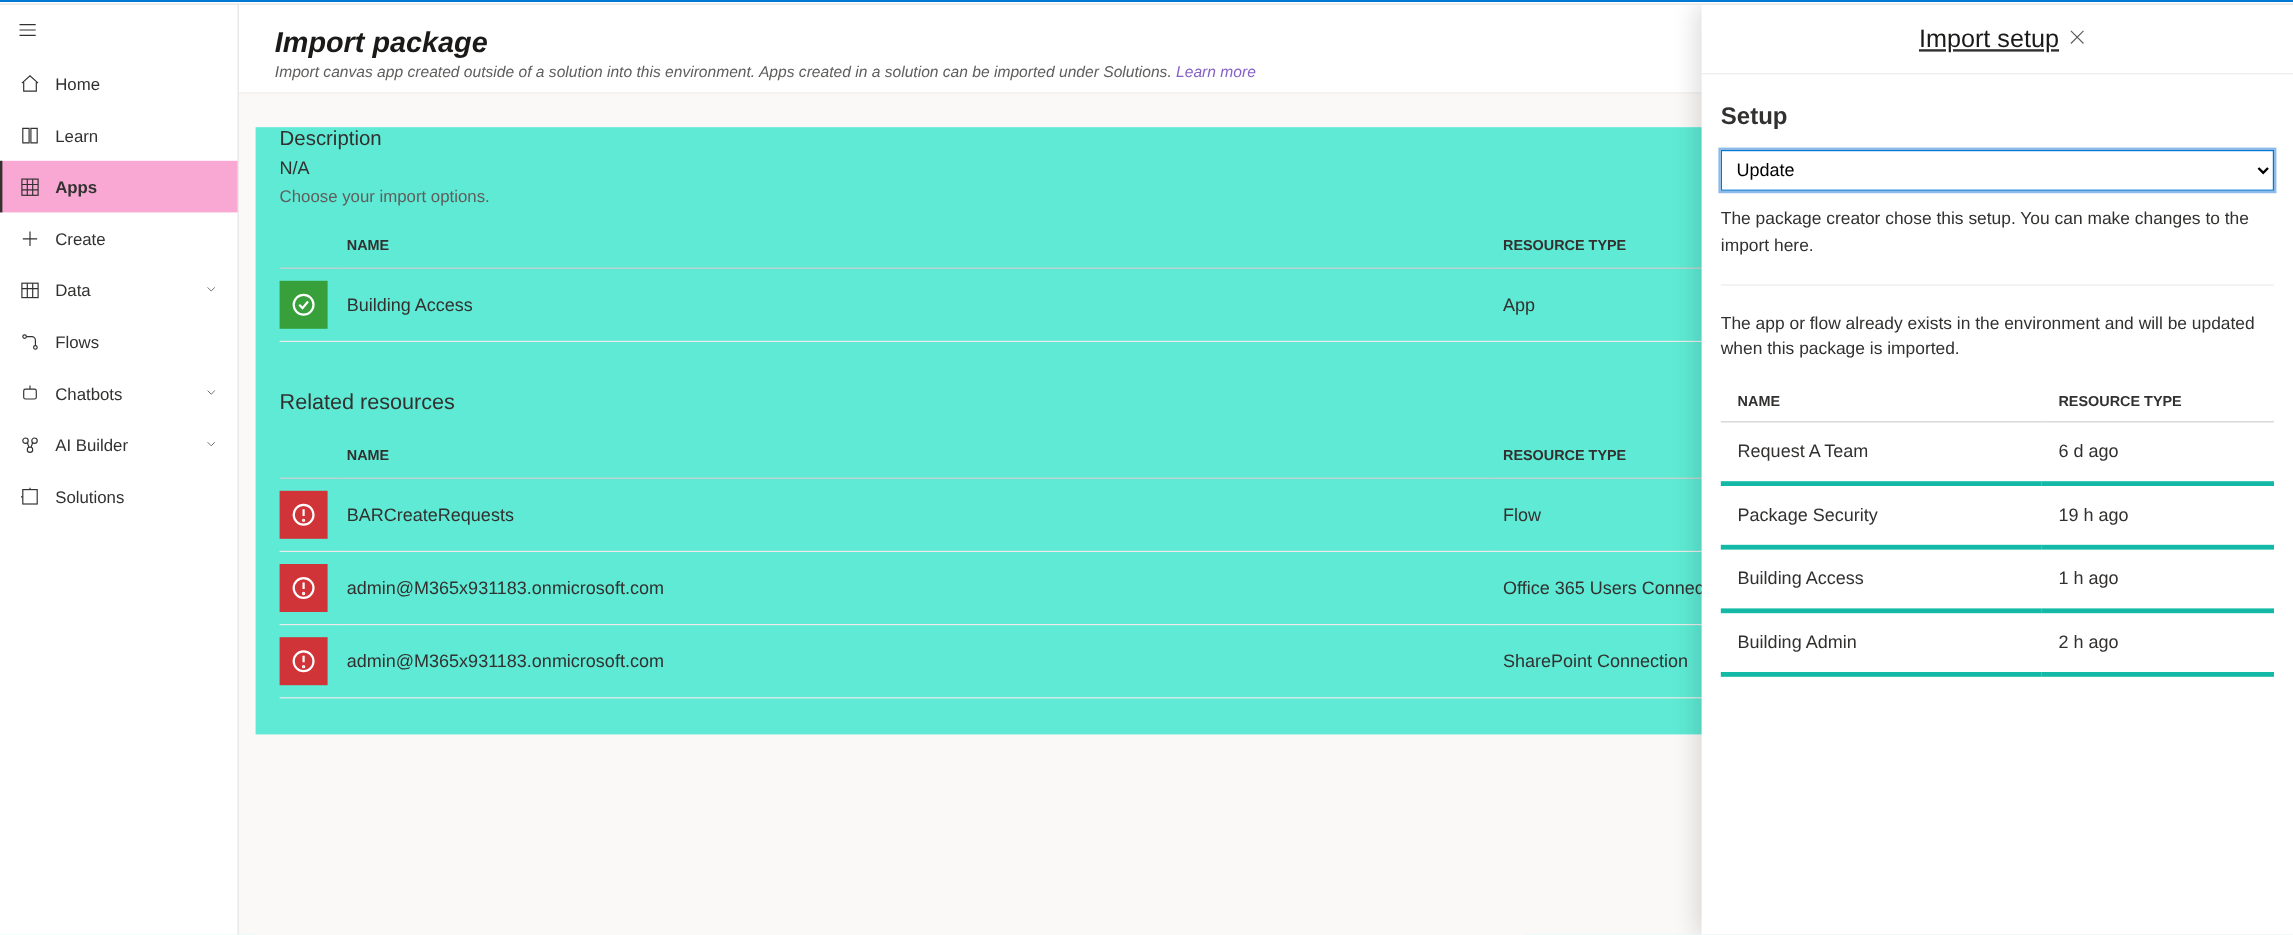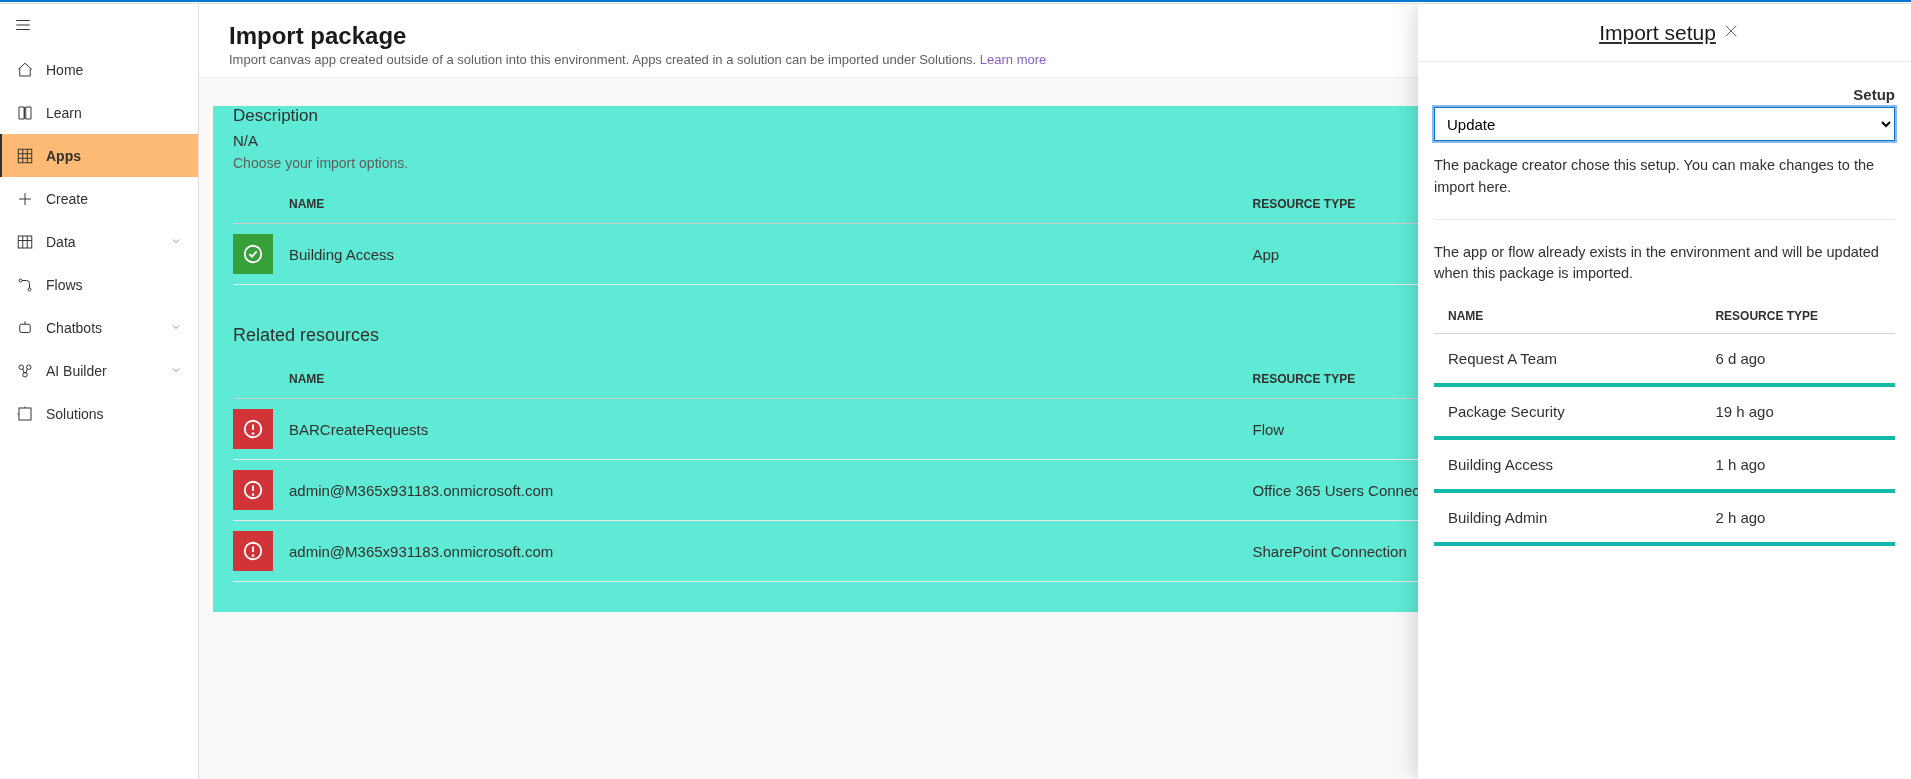--- a/index.html
+++ b/index.html
@@ -30,37 +30,38 @@
   .leftnav .hamburger-row { height: 44px; display: flex; align-items: center; padding-left: 14px; }
   .leftnav .nav-item {
     height: 43px;
     display: flex;
     align-items: center;
     padding-left: 14px;
     cursor: pointer;
     font-size: 14px;
     color: #323130;
   }
-  .leftnav .nav-item.selected { background: #fdba74; font-weight: 600; border-left: 2px solid #323130; padding-left: 12px;}
+  .leftnav .nav-item.selected { background: #f9a8d4; font-weight: 600; border-left: 2px solid #323130; padding-left: 12px;}
   .leftnav .nav-item .nav-icon { width: 22px; display:flex; justify-content:center; }
   .leftnav .nav-item .nav-label { margin-left: 10px; flex:1; }
   .leftnav .chev { margin-right: 16px; color:#605e5c; }
   
   .main {
     flex: 1;
     background: #faf9f8;
     position: relative;
     display: flex;
     flex-direction: column;
     overflow: hidden;
   }
   .header-block {
     background: #fff;
     padding: 18px 30px 10px 30px;
     border-bottom: 1px solid #edebe9;
+    font-style: italic;
   }
   .header-block h1 { font-size: 24px; font-weight: 600; color:#1b1a19; margin-bottom:2px;}
   .header-block .subtitle { font-size: 13px; color:#605e5c; }
   .header-block .subtitle a { color:#8661c5; text-decoration:none; }
   .content-scroll {
     overflow-y: auto;
     padding: 0 14px 40px 14px;
   }
   .content-inner { background:#5eead4; padding: 0 20px 30px 20px; }
   .desc-label { font-size:17px; color:#323130; margin-top:28px; }
@@ -117,21 +118,21 @@
     display:flex;
     align-items:center;
     justify-content:center;
     padding: 0 16px 0 32px;
     border-bottom: 1px solid #edebe9;
     text-decoration: underline;
   }
   .panel-header h2 { font-size: 21px; font-weight:400; color:#1b1a19; }
   .panel-close { cursor:pointer; color:#605e5c; padding:6px;}
   .panel-body { padding: 24px 16px 16px 16px; overflow-y:auto; }
-  .panel-body .setup-label { font-weight:600; font-size:15px; margin-bottom:4px; display:block;text-align:right;}
+  .panel-body .setup-label { font-weight:600; font-size:20px; margin-bottom:16px; display:block;}
   .panel-body select {
     width: 100%;
     height: 34px;
     border: 1px solid #0078d4;
     outline: 2px solid #8db9e8;
     font-size:15px;
     padding: 0 8px;
     font-family: inherit;
     background:#fff;
   }

